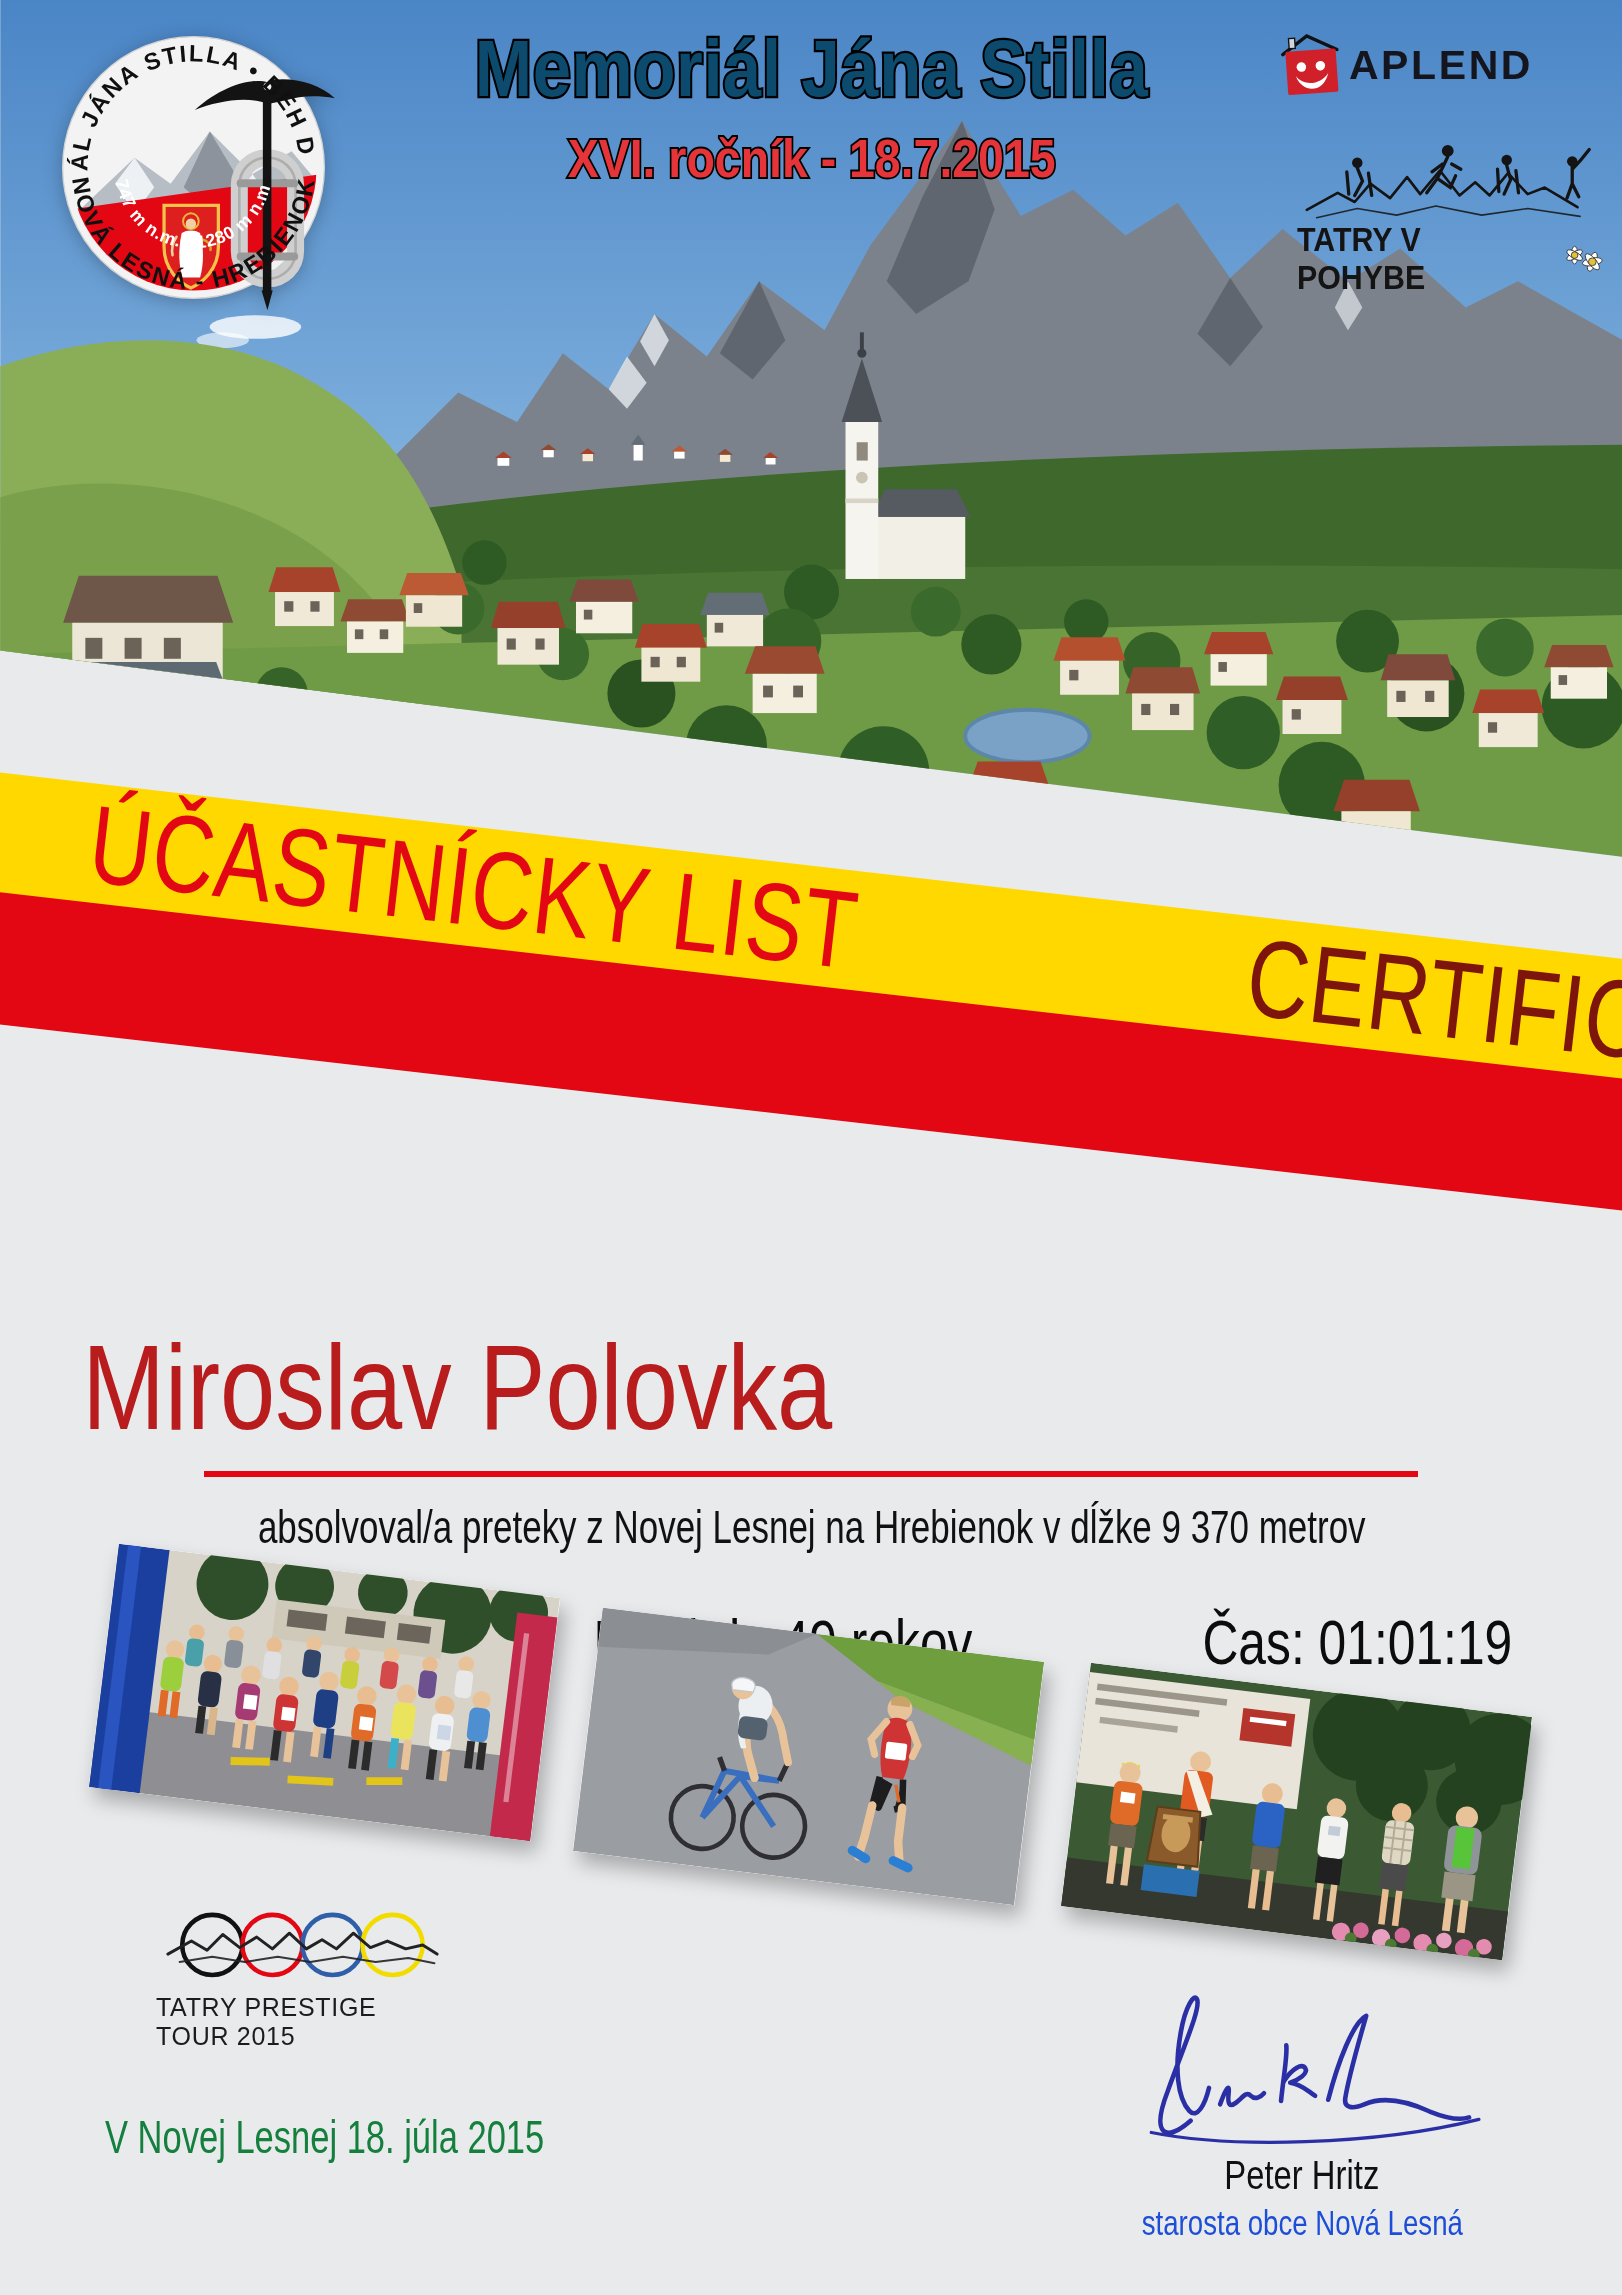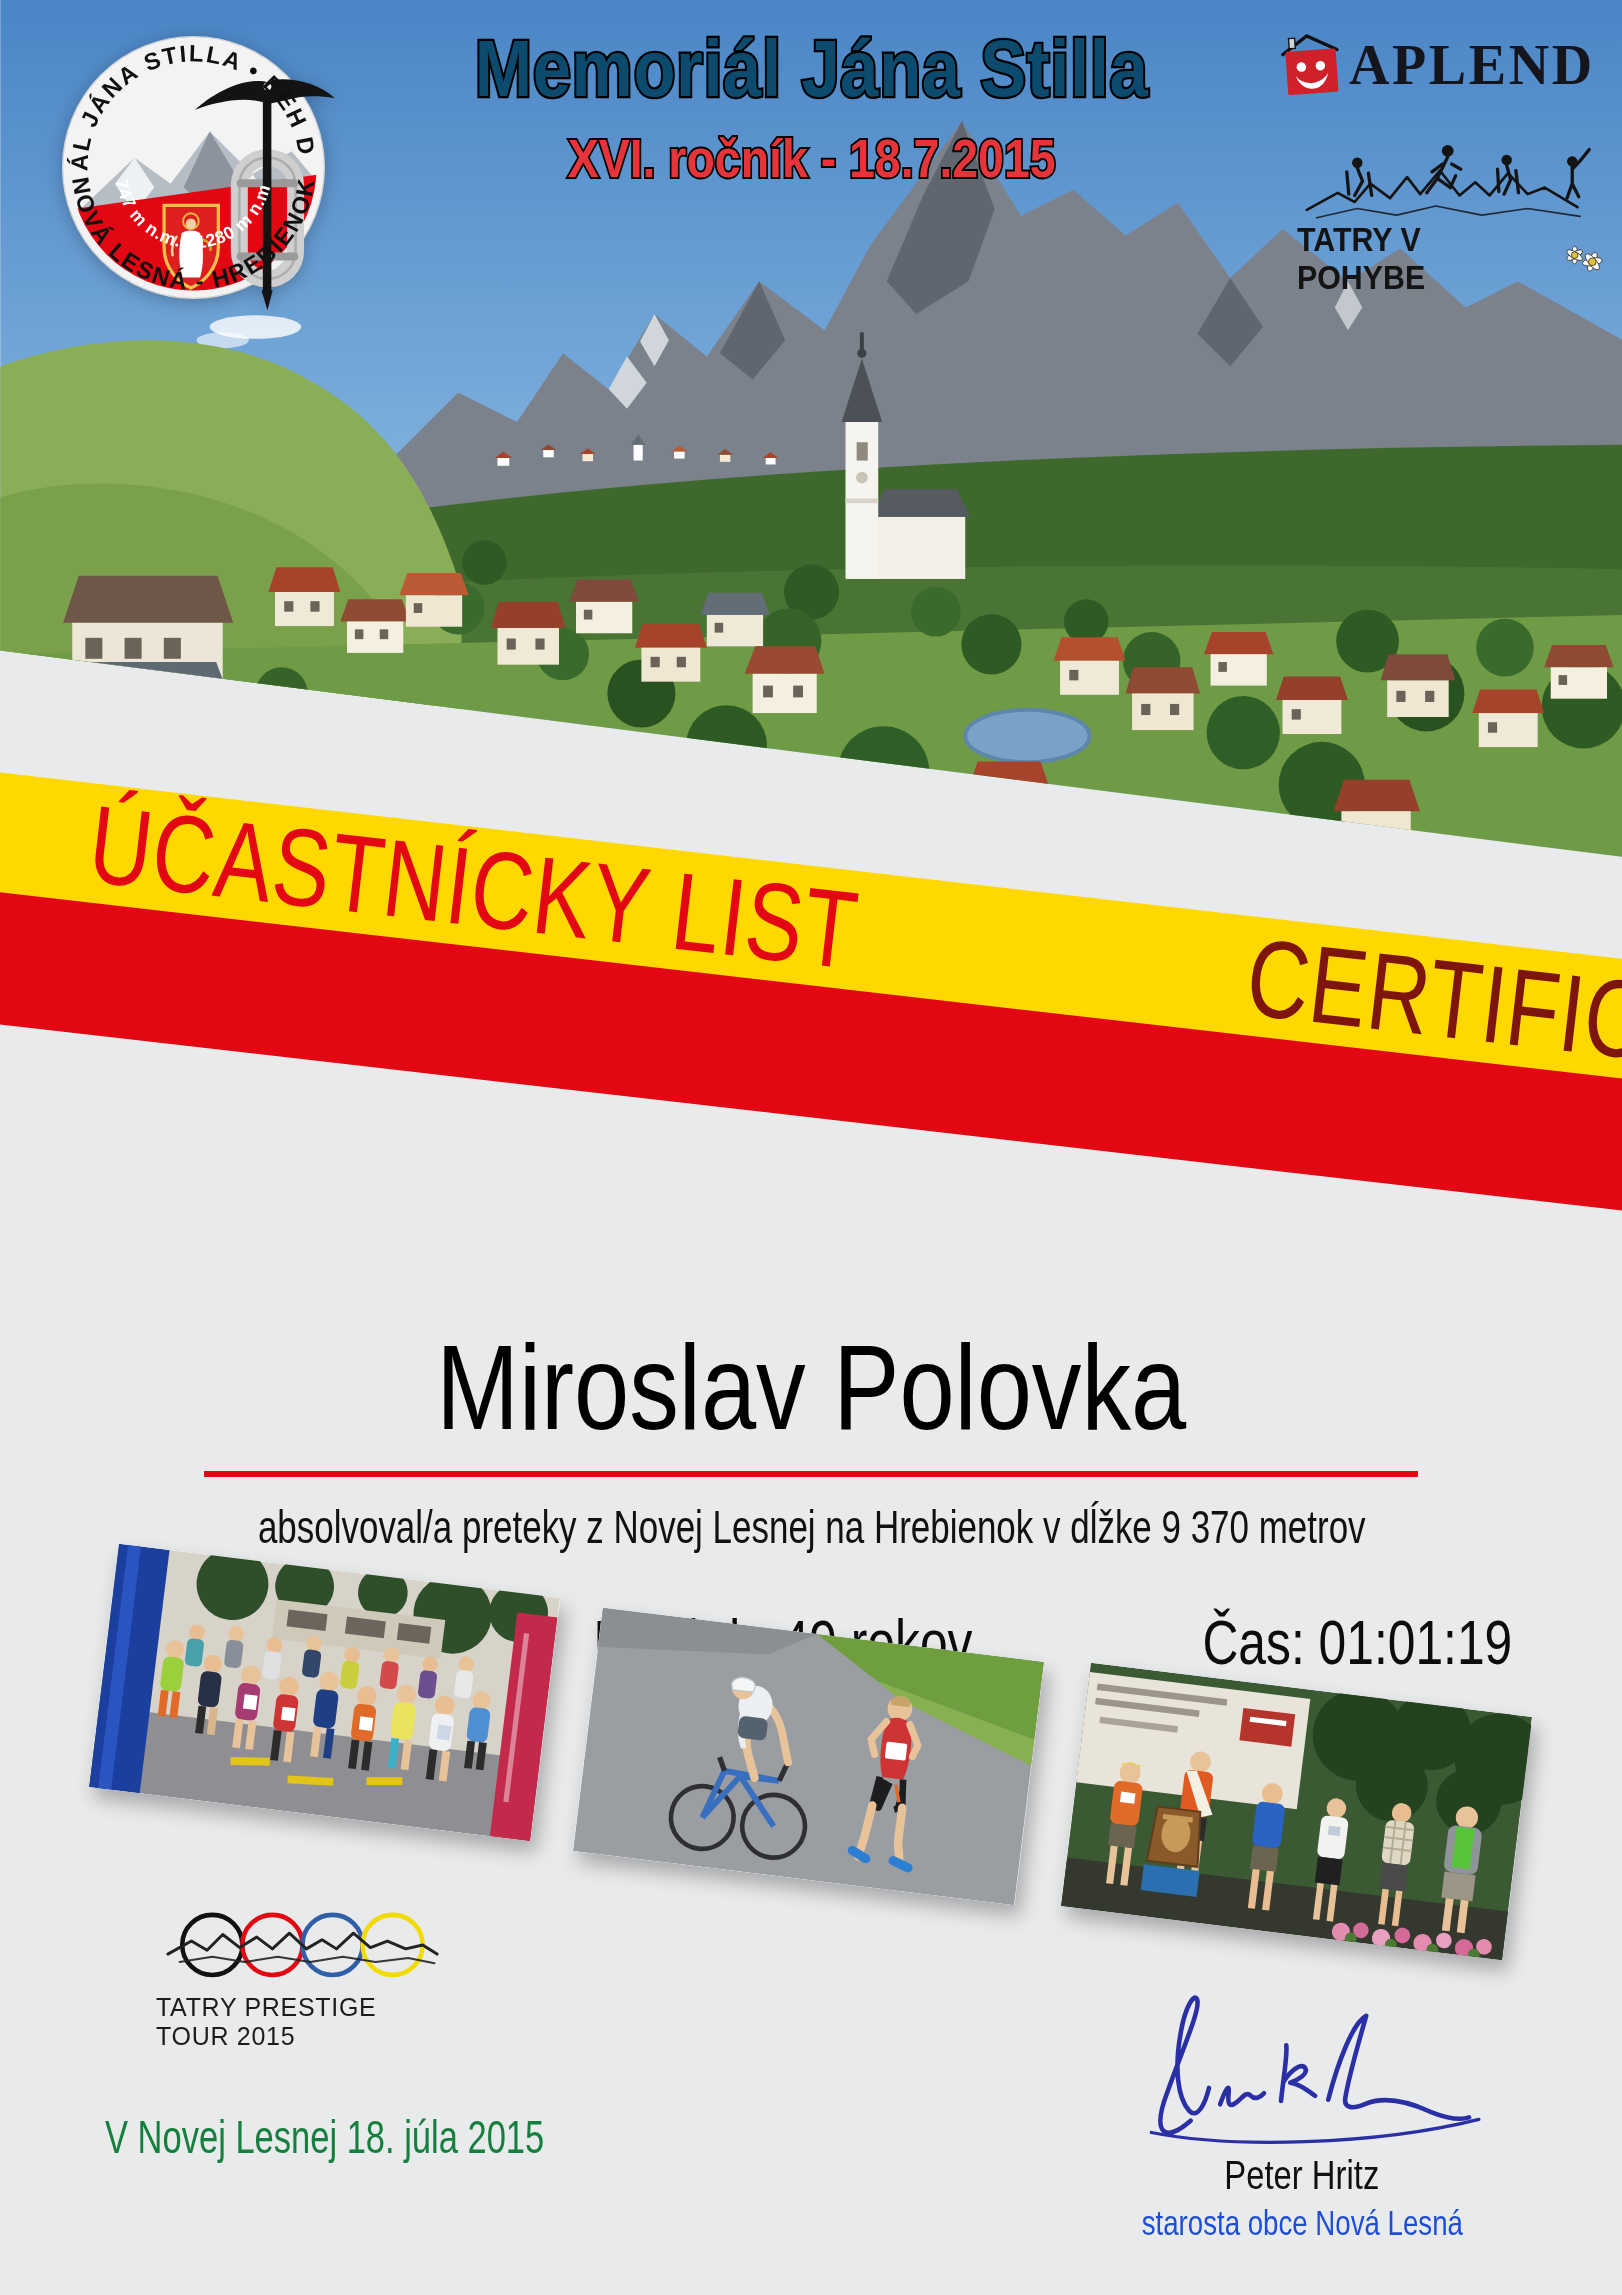--- a/index.html
+++ b/index.html
@@ -16,21 +16,21 @@
   .evt-title{margin:0;font-size:80px;font-weight:bold;color:#0c4a6e;line-height:1;
              -webkit-text-stroke:4.6px #000;paint-order:stroke fill;letter-spacing:0.7px;}
   .evt-edition{margin:22px 0 0 0;font-size:54px;font-weight:bold;color:#e6353a;line-height:1;
              -webkit-text-stroke:3.9px #000;paint-order:stroke fill;text-align:center;}
   .cond{display:inline-block;transform:scaleX(.86);transform-origin:center;}
 
   .badge{position:absolute;left:43px;top:17px;z-index:7;filter:drop-shadow(0 3.9px 9.2px rgba(0,0,0,.25));}
 
   .aplend{position:absolute;left:1277px;top:31px;width:340px;z-index:7;}
   .aplend-row{display:flex;align-items:center;}
-  .aplend-name{font-family:Liberation Serif, serif;font-weight:bold;font-size:56px;color:#15151d;
+  .aplend-name{font-family:Liberation Sans, sans-serif;font-weight:bold;font-size:41px;color:#15151d;
                letter-spacing:2.6px;margin-left:3.9px;}
   .aplend-tagline{font-family:"Liberation Serif", serif;font-weight:bold;font-size:25.5px;color:#15151d;
                margin:1.3px 0 0 80px;letter-spacing:0.7px;}
 
   .tatry{position:absolute;left:1297px;top:143px;width:314px;z-index:7;}
   .tatry-row{display:flex;align-items:center;gap:22px;margin-top:-3.9px;}
   .tatry-label{font-size:33px;font-weight:bold;color:#141414;letter-spacing:0;
                display:inline-block;transform:scaleX(.92);transform-origin:left;}
 
   
@@ -38,22 +38,22 @@
   .band-red{top:887px;height:135px;background:#e30613;z-index:3;}
   .band-yellow{top:771px;height:119px;background:#ffd800;z-index:4;}
   .band-text{position:absolute;left:111px;top:0;height:100%;display:flex;align-items:center;
              font-size:110px;font-weight:400;white-space:nowrap;}
   .band-sk{color:#e30613;display:inline-block;transform:scaleX(.78);transform-origin:left;letter-spacing:1.3px;}
   .band-en{color:#7d150d;display:inline-block;transform:scaleX(.78);transform-origin:left;
            margin-left:-79px;letter-spacing:1.3px;}
   .band-sp{display:inline-block;width:255px;}
 
   
-  .recipient-name{position:absolute;left:0;top:1327px;width:1623px;text-align:center;
-                  font-size:121px;color:#000000;line-height:1;z-index:5;}
+  .recipient-name{position:absolute;left:0;top:1327px;width:1623px;
+                  font-size:121px;color:#b91c1c;line-height:1;z-index:5;}
   .recipient-name .cn{display:inline-block;transform:scaleX(.82);transform-origin:center;}
   .red-rule{position:absolute;left:204px;top:1471px;width:1214px;height:5.9px;background:#e30613;z-index:5;}
   .result-line{position:absolute;left:0;top:1500px;width:1623px;text-align:center;
                font-size:46px;color:#111;z-index:5;}
   .result-line .cn{display:inline-block;transform:scaleX(.76);transform-origin:center;}
   .result-row{position:absolute;left:0;top:1606px;width:1623px;height:72px;font-size:63px;color:#0c0c0c;z-index:5;}
   .res-place{position:absolute;left:196px;top:0;transform:scaleX(.79);transform-origin:left;}
   .res-cat{position:absolute;left:783px;top:0;transform:translateX(-50%) scaleX(.79);}
   .res-time{position:absolute;right:111px;top:0;transform:scaleX(.79);transform-origin:right;}
 

